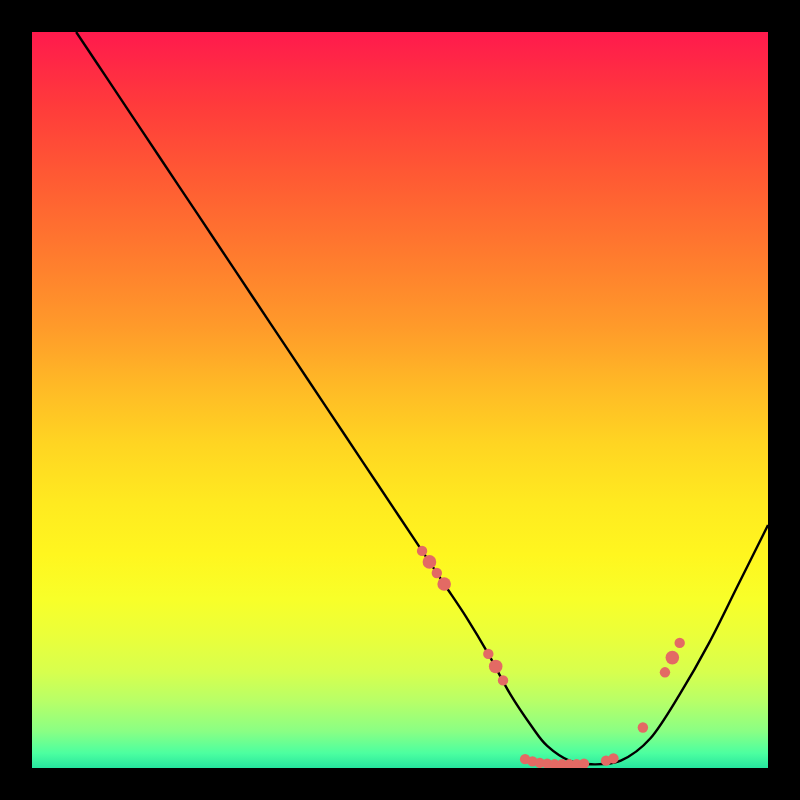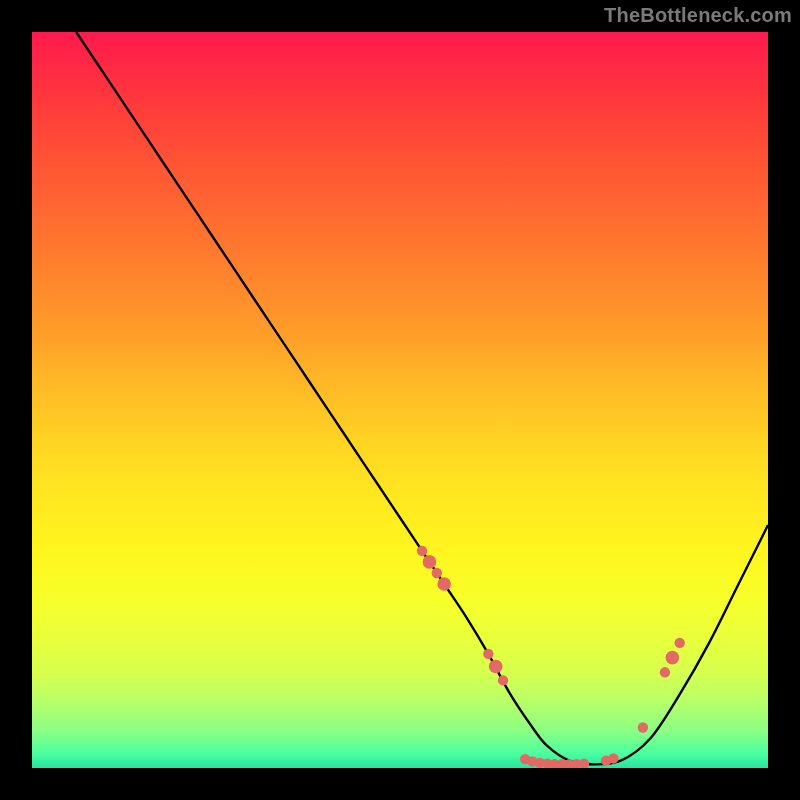--- a/index.html
+++ b/index.html
@@ -87,14 +87,13 @@
           <circle cx="552.00" cy="731.58" r="5.2" fill="#e36a64"></circle>
           <circle cx="574.08" cy="728.64" r="5.2" fill="#e36a64"></circle>
           <circle cx="581.44" cy="726.43" r="5.2" fill="#e36a64"></circle>
           <circle cx="610.88" cy="695.52" r="5.2" fill="#e36a64"></circle>
           <circle cx="632.96" cy="640.32" r="5.2" fill="#e36a64"></circle>
           <circle cx="640.32" cy="625.60" r="6.8" fill="#e36a64"></circle>
           <circle cx="647.68" cy="610.88" r="5.2" fill="#e36a64"></circle>
         </g>
     </svg>
   </div>
-  <div class="watermark">TheBottleneck.com</div>
 </div>
 
 </body></html>

